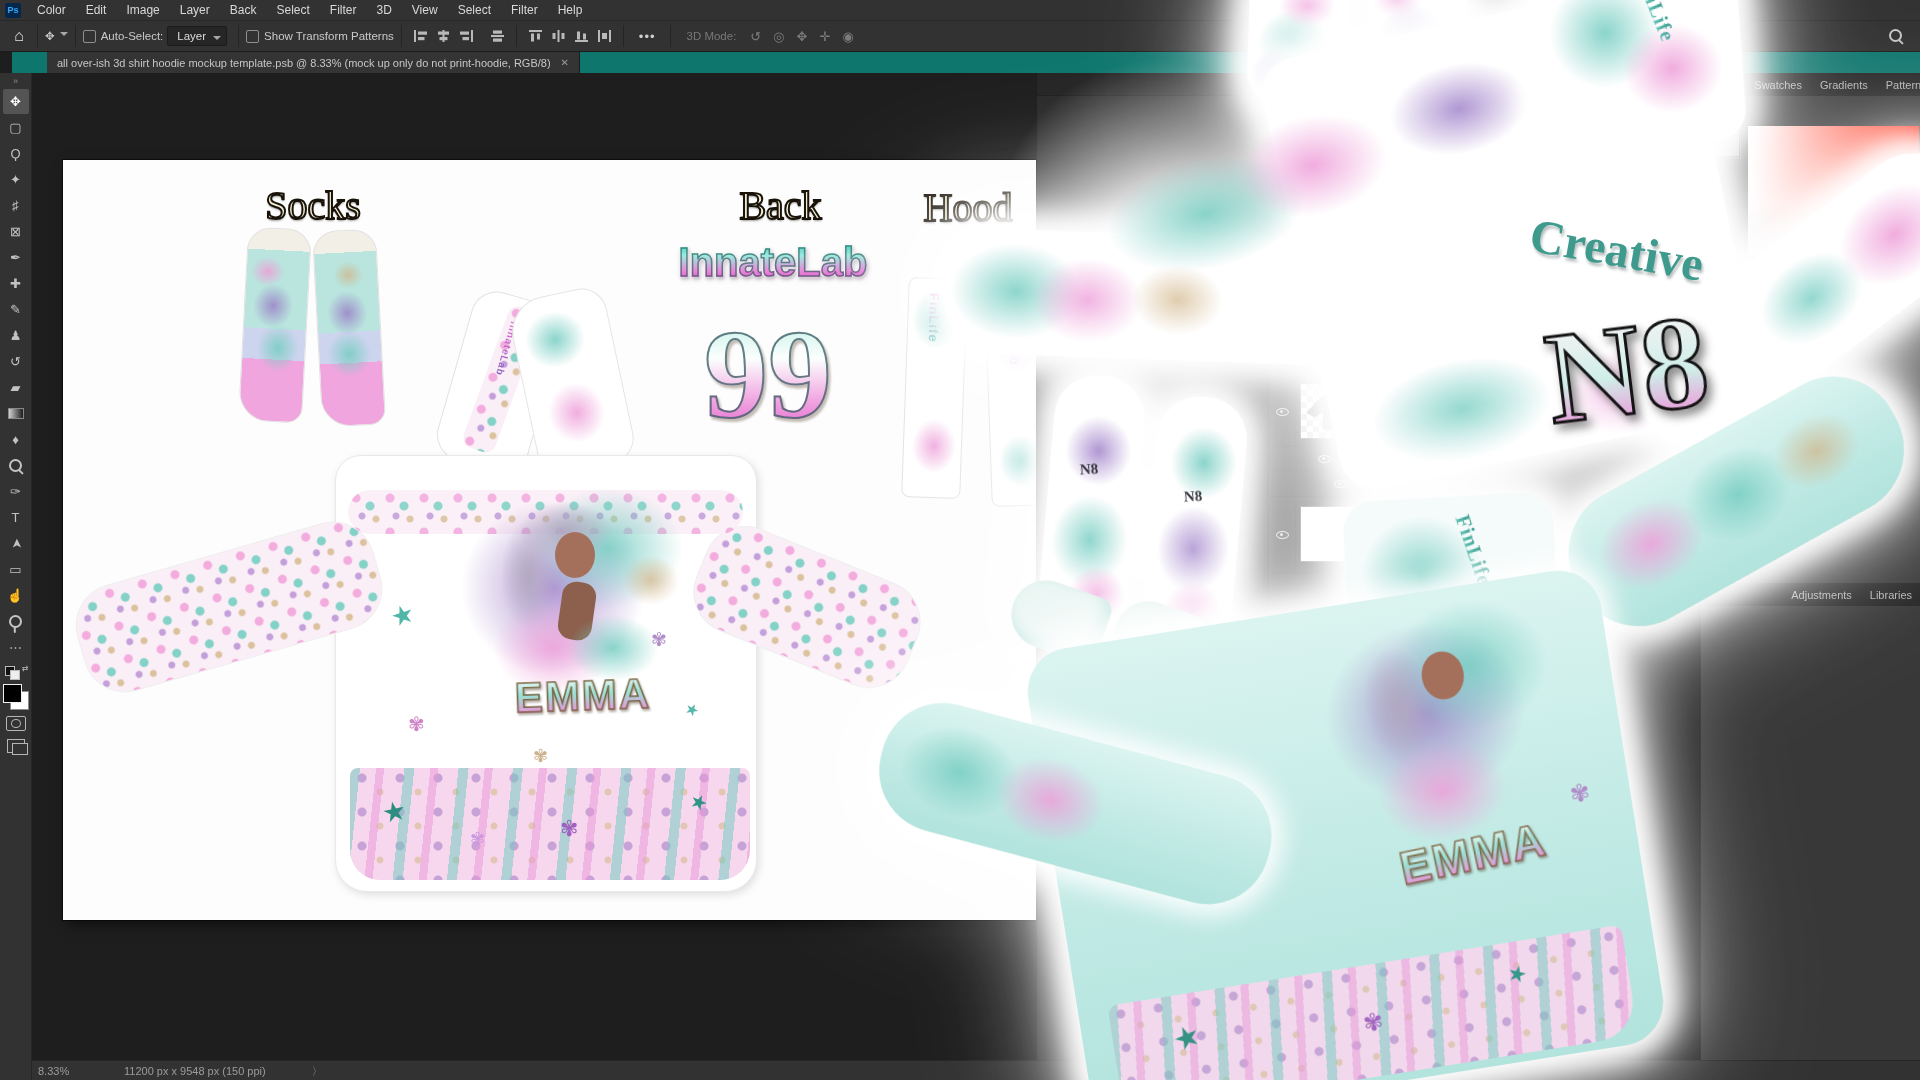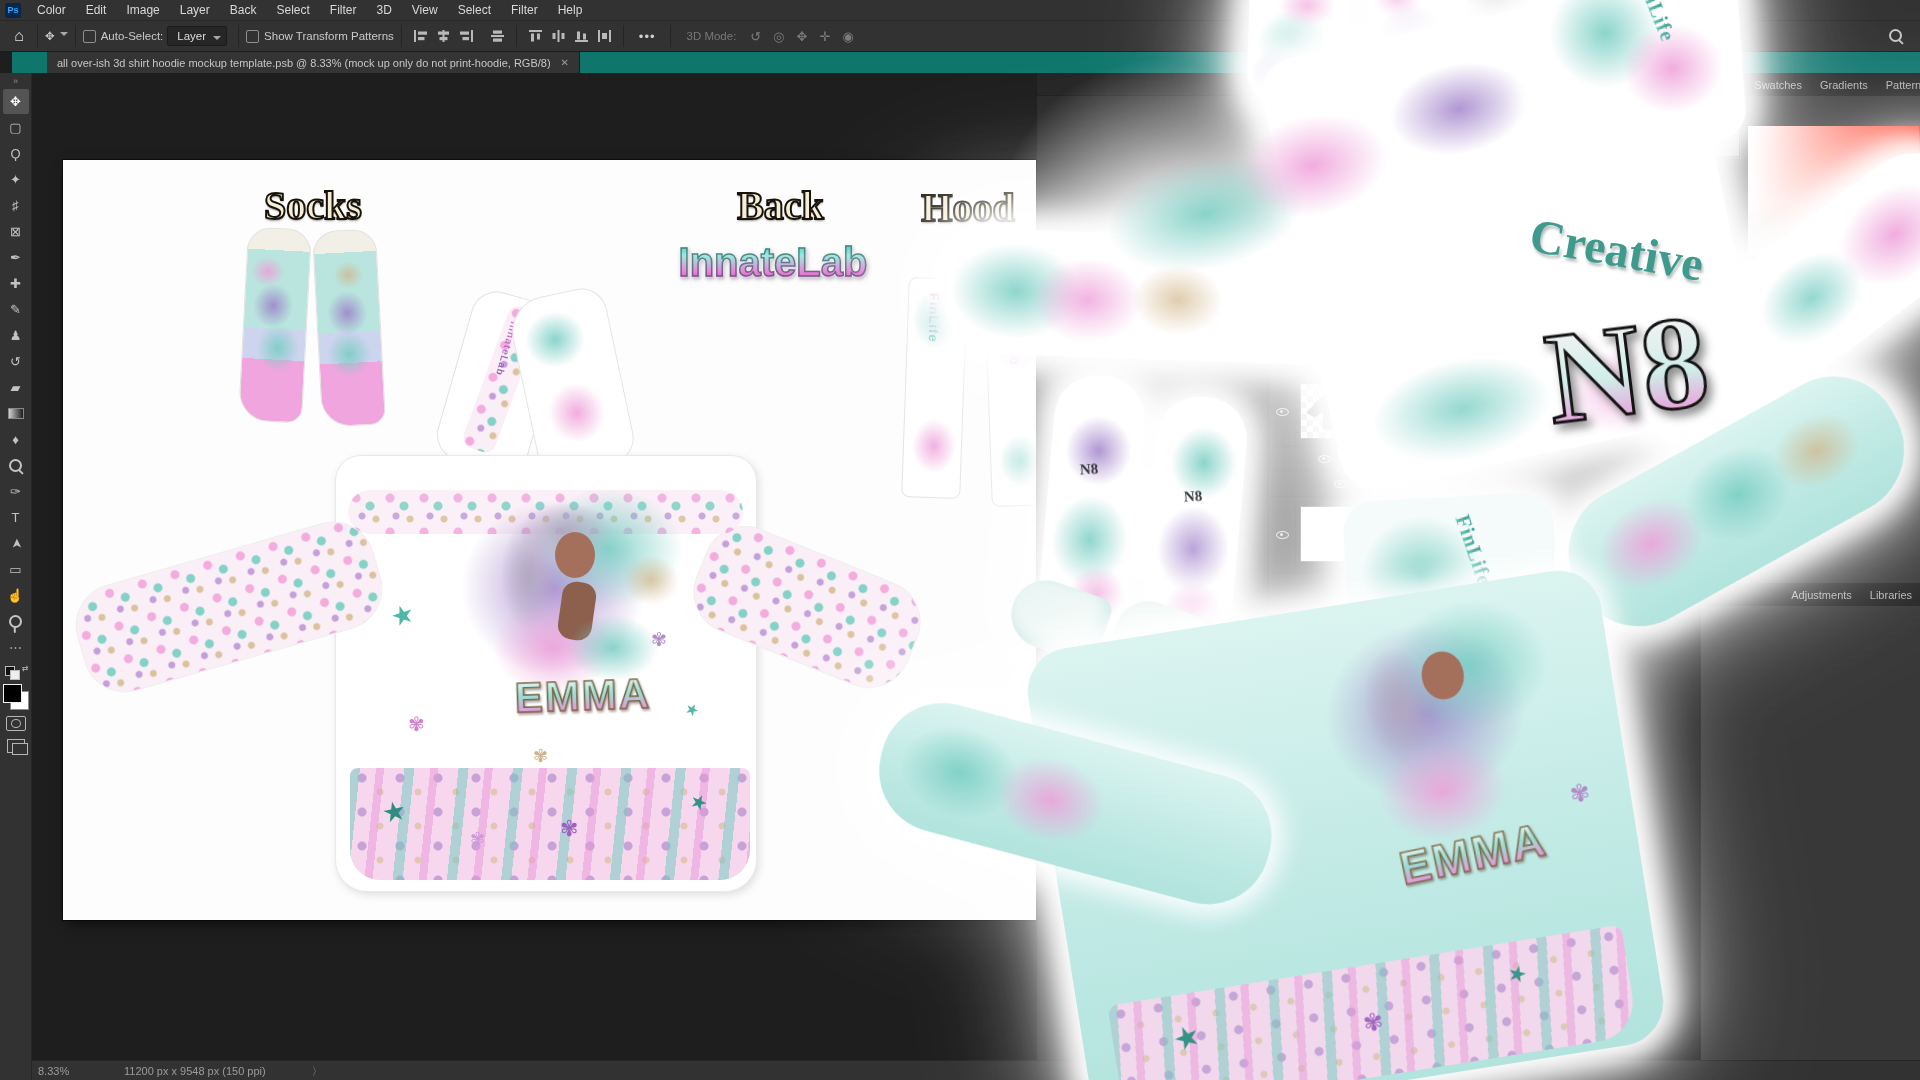--- a/index.html
+++ b/index.html
@@ -55,21 +55,21 @@
   .bgc{position:absolute;right:0;bottom:0;width:17px;height:17px;background:#fff;border:1px solid #8a8a8a}
   .qmask{width:18px;height:13px;border:1px solid #b5b5b5;border-radius:2px;margin:6px auto;position:relative}
   .qmask::after{content:"";position:absolute;left:4px;top:2px;width:8px;height:7px;border:1px solid #b5b5b5;border-radius:50%}
   .smode{width:16px;height:12px;border:1px solid #b5b5b5;margin:8px auto;position:relative}
   .smode::after{content:"";position:absolute;left:4px;top:3px;width:14px;height:10px;border:1px solid #b5b5b5;background:#323232}
 
   
   .canvas{position:absolute;left:32px;top:73px;width:1236px;height:987px;background:#1e1e1e;z-index:1}
   .page{position:absolute;left:31px;top:87px;width:1012px;height:760px;background:#fdfdfd;
         box-shadow:0 0 0 1px rgba(0,0,0,.55), 4px 5px 12px rgba(0,0,0,.5)}
-  .mock-label{position:absolute;font-family:"Liberation Serif",serif;font-weight:bold;font-size:40px;
+  .mock-label{position:absolute;font-family:"Liberation Serif",serif;font-weight:normal;font-size:40px;
               color:#f5eed6;-webkit-text-stroke:2px #181208;text-shadow:0 2px 2px rgba(0,0,0,.4);text-align:center}
   .gtx{-webkit-background-clip:text;background-clip:text;color:transparent}
   .innate{background-image:linear-gradient(180deg,#35cab6 5%,#9fe9de 35%,#ea84d9 70%,#d13fc0 100%);
           -webkit-text-stroke:1.5px rgba(30,80,80,.6);font-weight:bold;font-size:40px;
           filter:drop-shadow(0 0 2px #ffffff) drop-shadow(1px 2px 1px rgba(60,30,60,.35));text-align:center}
   .big99{background-image:linear-gradient(180deg,#b9ece4 0%,#fbfffd 38%,#f0a2e0 72%,#e35fca 100%);
          -webkit-text-stroke:2px rgba(62,95,104,.8);font-family:"Liberation Serif",serif;font-weight:bold;
          font-size:128px;line-height:1;filter:drop-shadow(2px 3px 1px rgba(90,70,45,.35));text-align:center}
   .emma{background-image:linear-gradient(180deg,#ffffff 5%,#9adfd4 45%,#ee8fd9 85%);
         -webkit-text-stroke:1.5px rgba(110,85,45,.85);font-weight:bold;letter-spacing:2px;
@@ -334,20 +334,21 @@
       <i class="wc wc-pink" style="left:4px;top:28px;width:34px;height:30px"></i>
     </div>
     <div class="csock" style="left:254px;top:70px;width:62px;height:194px;transform:rotate(-3deg)">
       <i class="wc wc-purple" style="left:10px;top:60px;width:40px;height:44px"></i>
       <i class="wc wc-teal" style="left:8px;top:100px;width:44px;height:46px"></i>
       <i class="wc wc-tan" style="left:18px;top:30px;width:30px;height:28px"></i>
     </div>
 
     <div class="mock-label" style="left:655px;top:22px;width:125px">Back</div>
     <div class="innate gtx" style="position:absolute;left:590px;top:80px;width:240px">InnateLab</div>
+    <div class="big99 gtx" style="position:absolute;left:620px;top:150px;width:170px">99</div>
 
     <div class="mock-label" style="left:845px;top:24px;width:120px">Hood</div>
     <div class="strip" style="left:842px;top:118px;width:57px;height:218px;transform:rotate(2deg)">
       <i class="wc wc-teal" style="left:4px;top:10px;width:48px;height:60px"></i>
       <i class="wc wc-pink" style="left:8px;top:140px;width:44px;height:54px"></i>
       <span class="vtext" style="left:18px;top:14px;background-image:linear-gradient(180deg,#e66ed2,#42b9aa);-webkit-background-clip:text;background-clip:text;color:transparent">FinLife</span>
     </div>
     <div class="strip" style="left:925px;top:124px;width:60px;height:220px;transform:rotate(-2deg)">
       <i class="wc wc-purple" style="left:6px;top:30px;width:46px;height:56px"></i>
       <i class="wc wc-teal" style="left:8px;top:150px;width:46px;height:52px"></i>

